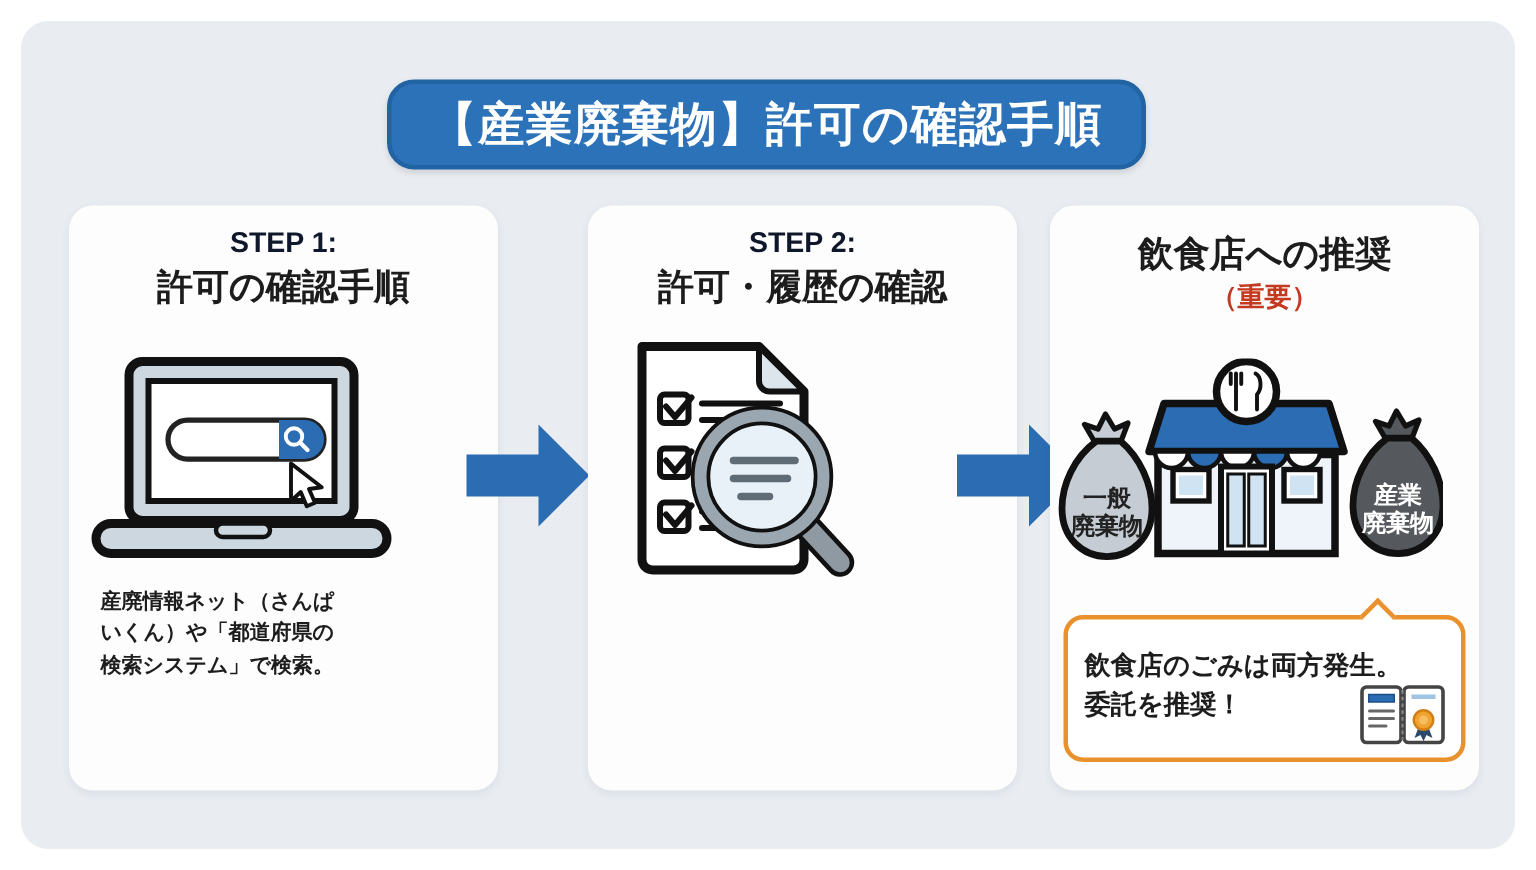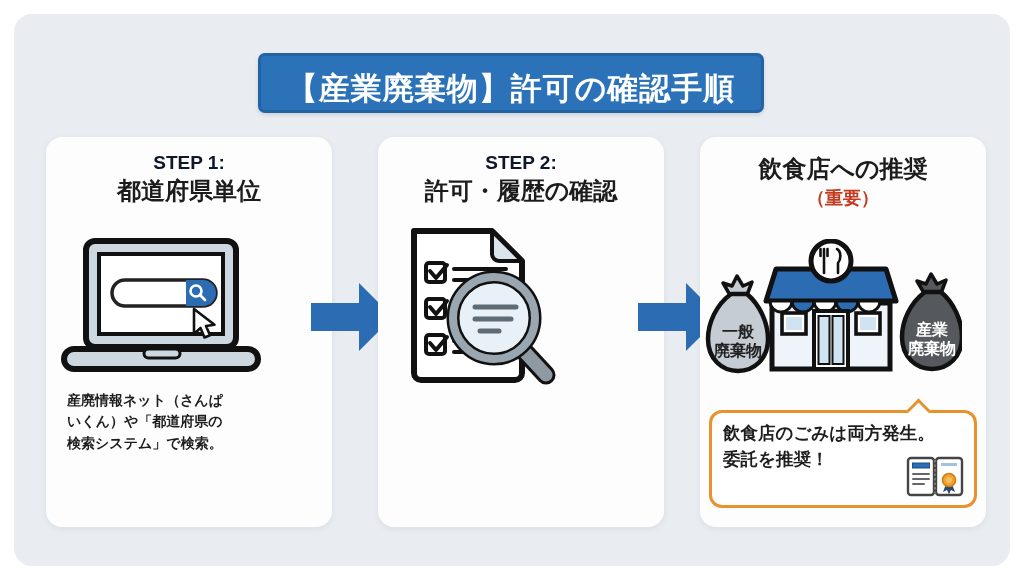--- a/index.html
+++ b/index.html
@@ -9,53 +9,53 @@
     background:#ffffff;
     font-family:"Liberation Sans","DejaVu Sans",sans-serif;
     overflow:hidden;
   }
   .panel {
     position:absolute; left:14px; top:14px; width:996px; height:552px;
     background:#e9edf2; border-radius:18px;
   }
   .banner {
     position:absolute; left:258px; top:53px; width:506px; height:60px;
-    background:#2b72b8; border:3px solid #2263a4; border-radius:7px;
-    display:flex; align-items:flex-end; justify-content:center;
+    background:#2b72b8; border:3px solid #2263a4; border-radius:18px;
+    display:flex; align-items:center; justify-content:center;
     color:#ffffff; font-size:31px; font-weight:800; letter-spacing:1px;
     box-shadow:0 2px 4px rgba(0,0,0,.12);
   }
   .card {
     position:absolute; top:137px; width:286px; height:390px;
     background:#fdfdfd; border-radius:16px;
     box-shadow:0 2px 6px rgba(40,60,90,.08);
   }
   .card-1 { left:46px; }
-  .card-2 { left:378px; }
+  .card-2 { left:392px; }
   .card-3 { left:700px; }
   .card-head { text-align:center; padding-top:15px; }
   .step-label { color:#0f172a; font-size:19px; font-weight:800; }
   .step-title { color:#1c1c1c; font-size:24px; font-weight:800; margin-top:1px; }
   .step-sub   { color:#1c1c1c; font-size:18px; font-weight:800; margin-top:1px; }
   .step-sub.red { color:#c43a20; }
   .illu { position:absolute; left:0; width:100%; display:flex; justify-content:flex-start; }
   .card-1 .illu { top:100px; }
   .card-2 .illu { top:88px; }
   .card-3 .illu { top:102px; }
   .card-body {
     position:absolute; left:21px; right:12px; top:253px;
     color:#1d1d1d; font-size:14px; font-weight:700; line-height:1.52;
   }
   .arrow { position:absolute; top:281px; }
   .arrow-1 { left:309px; }
   .arrow-2 { left:636px; }
   .callout {
     position:absolute; left:9px; right:9px; top:273px; height:98px;
     background:#ffffff; border:3.5px solid #e8912d; border-radius:13px;
-    padding:7px 10px 6px 11px;
+    padding:17px 10px 6px 11px;
   }
   .callout-tail {
     position:absolute; top:-11px; left:198px; width:17px; height:17px;
     background:#ffffff;
     border-left:3.5px solid #e8912d; border-top:3.5px solid #e8912d;
     transform:rotate(45deg);
   }
   .callout-text { color:#1d1d1d; font-size:17.5px; font-weight:700; line-height:1.5; position:relative; z-index:1; }
   .cert { position:absolute; right:10px; bottom:7px; }
   svg text { font-family:"Liberation Sans","DejaVu Sans",sans-serif; font-weight:700; }
@@ -65,21 +65,21 @@
 
 <div class="panel"></div>
 
 <div class="banner">
   <span>【産業廃棄物】許可の確認手順</span>
 </div>
 
 <div class="card card-1">
   <div class="card-head">
     <div class="step-label">STEP 1:</div>
-    <div class="step-title">都道府県単位</div>
+    <div class="step-title">許可の確認手順</div>
   </div>
   <div class="illu">
     <svg width="226" height="146" viewBox="0 0 226 146">
       <rect x="40" y="4" width="150" height="106" rx="9" fill="#ccd7e0" stroke="#111" stroke-width="6"></rect>
       <rect x="53" y="17" width="124" height="80" fill="#ffffff" stroke="#111" stroke-width="4"></rect>
       <rect x="18" y="112" width="194" height="20" rx="10" fill="#ccd7e0" stroke="#111" stroke-width="6"></rect>
       <rect x="98" y="112" width="36" height="9" rx="4.5" fill="#ccd7e0" stroke="#111" stroke-width="3"></rect>
       <rect x="66" y="43" width="104" height="26" rx="13" fill="#ffffff" stroke="#222" stroke-width="3.5"></rect>
       <path d="M140 43 h17 a13 13 0 0 1 0 26 h-17 z" fill="#2b6cb3"></path>
       <circle cx="150" cy="54" r="5.5" fill="none" stroke="#fff" stroke-width="2.6"></circle>

